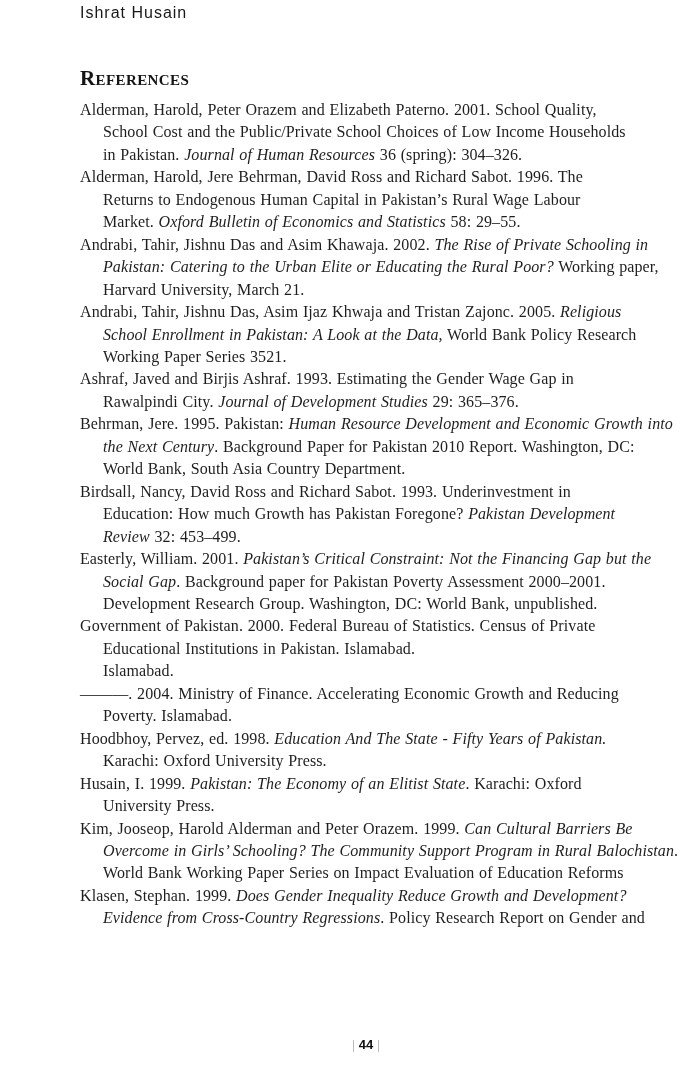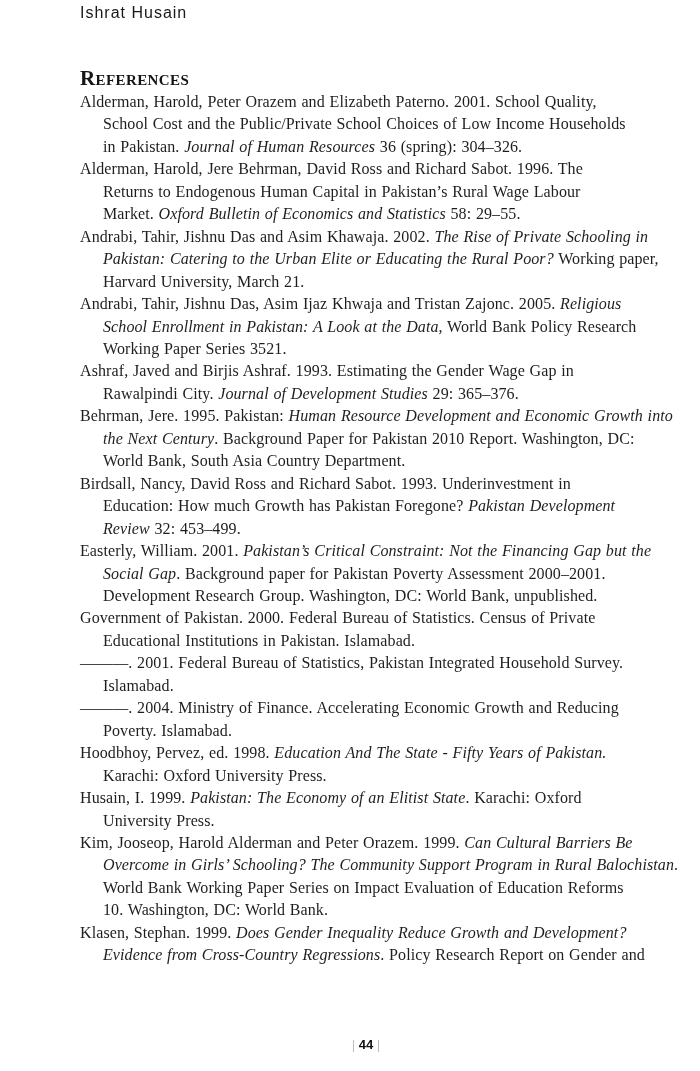--- a/index.html
+++ b/index.html
@@ -30,21 +30,21 @@
     position: absolute;
     left: 80px;
     top: 66px;
     width: 590px;
   }
   .section-title {
     font-size: 21px;
     font-weight: bold;
     font-variant: small-caps;
     letter-spacing: 0.4px;
-    margin: 0 0 0 0;
+    margin: 0 0 8px 0;
     color: #141414;
   }
   .ref-list {
     font-size: 16px;
     line-height: 22.45px;
     word-spacing: 0.6px;
     letter-spacing: 0.1px;
   }
   .entry {
     margin: 0;
@@ -126,40 +126,38 @@
       <p class="entry">
         <span class="ln">Easterly, William. 2001. <i>Pakistan’s Critical Constraint: Not the Financing Gap but the</i></span>
         <span class="ln cont"><i>Social Gap</i>. Background paper for Pakistan Poverty Assessment 2000–2001.</span>
         <span class="ln cont">Development Research Group. Washington, DC: World Bank, unpublished.</span>
       </p>
       <p class="entry">
         <span class="ln">Government of Pakistan. 2000. Federal Bureau of Statistics. Census of Private</span>
         <span class="ln cont">Educational Institutions in Pakistan. Islamabad.</span>
       </p>
       <p class="entry">
-        <span class="ln">———. 2001. Federal Bureau of Statistics, Pakistan Integrated Household Survey.</span>
         <span class="ln cont">Islamabad.</span>
       </p>
       <p class="entry">
         <span class="ln">———. 2004. Ministry of Finance. Accelerating Economic Growth and Reducing</span>
         <span class="ln cont">Poverty. Islamabad.</span>
       </p>
       <p class="entry">
         <span class="ln">Hoodbhoy, Pervez, ed. 1998. <i>Education And The State - Fifty Years of Pakistan.</i></span>
         <span class="ln cont">Karachi: Oxford University Press.</span>
       </p>
       <p class="entry">
         <span class="ln">Husain, I. 1999. <i>Pakistan: The Economy of an Elitist State</i>. Karachi: Oxford</span>
         <span class="ln cont">University Press.</span>
       </p>
       <p class="entry">
         <span class="ln">Kim, Jooseop, Harold Alderman and Peter Orazem. 1999. <i>Can Cultural Barriers Be</i></span>
         <span class="ln cont"><i>Overcome in Girls’ Schooling? The Community Support Program in Rural Balochistan</i>.</span>
         <span class="ln cont">World Bank Working Paper Series on Impact Evaluation of Education Reforms</span>
-        <span class="ln cont">10. Washington, DC: World Bank.</span>
       </p>
       <p class="entry">
         <span class="ln">Klasen, Stephan. 1999. <i>Does Gender Inequality Reduce Growth and Development?</i></span>
         <span class="ln cont"><i>Evidence from Cross-Country Regressions</i>. Policy Research Report on Gender and</span>
       </p>
     </div>
 </div>
 
 <div class="page-footer">
   <span class="footer-bar">|</span><span class="footer-num">44</span><span class="footer-bar">|</span>

